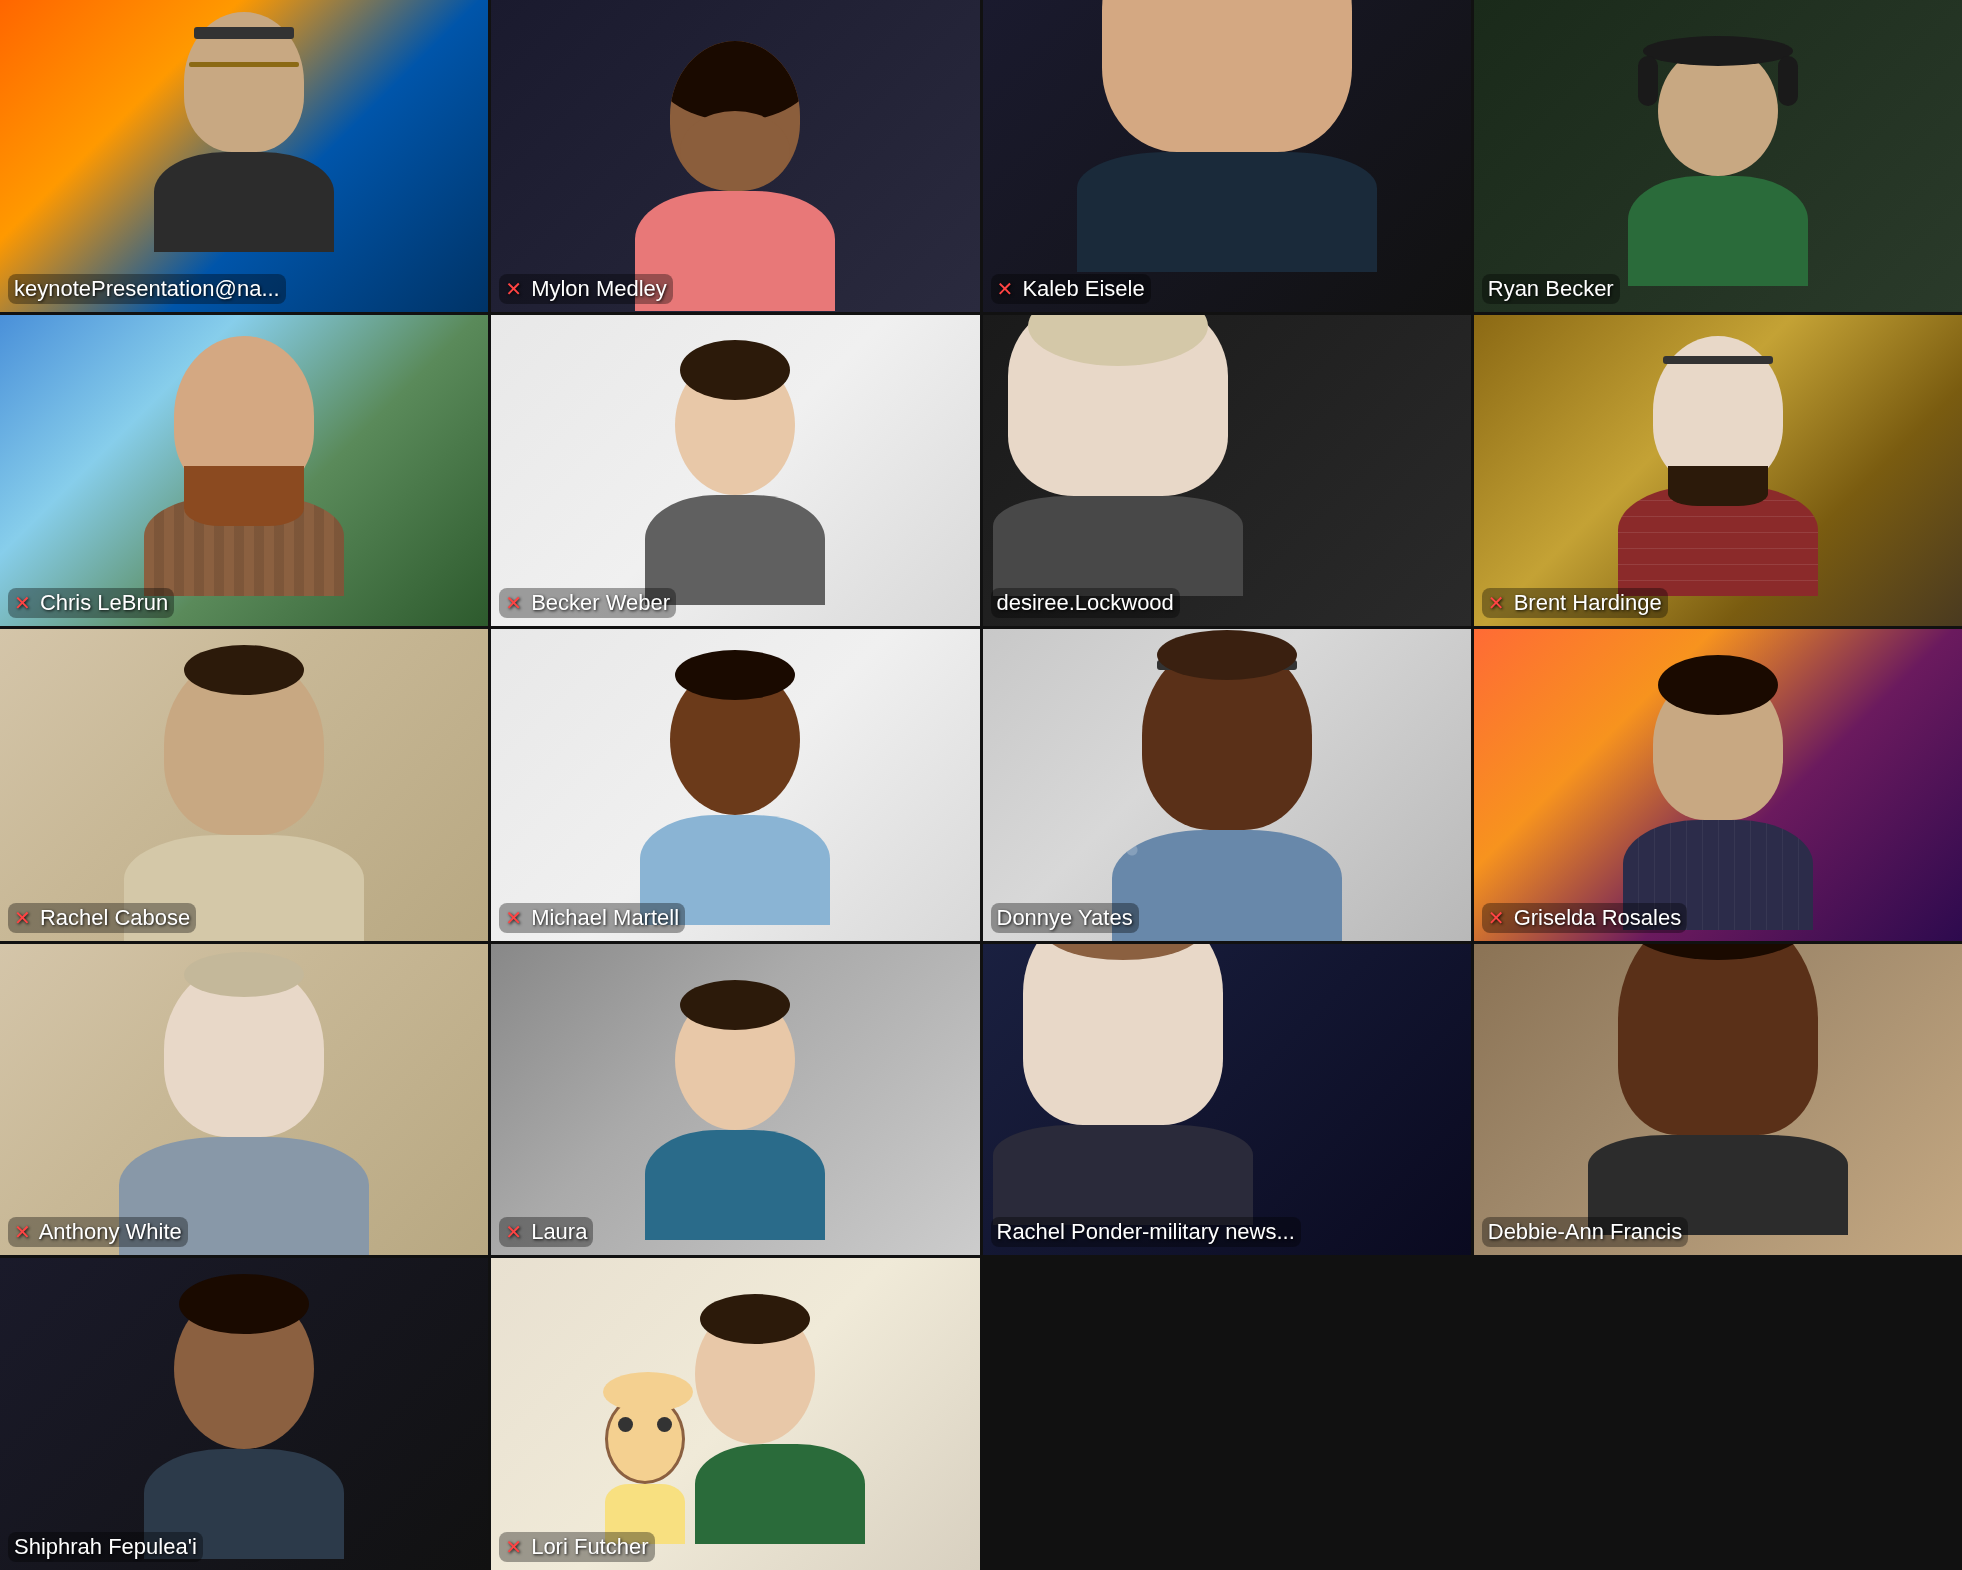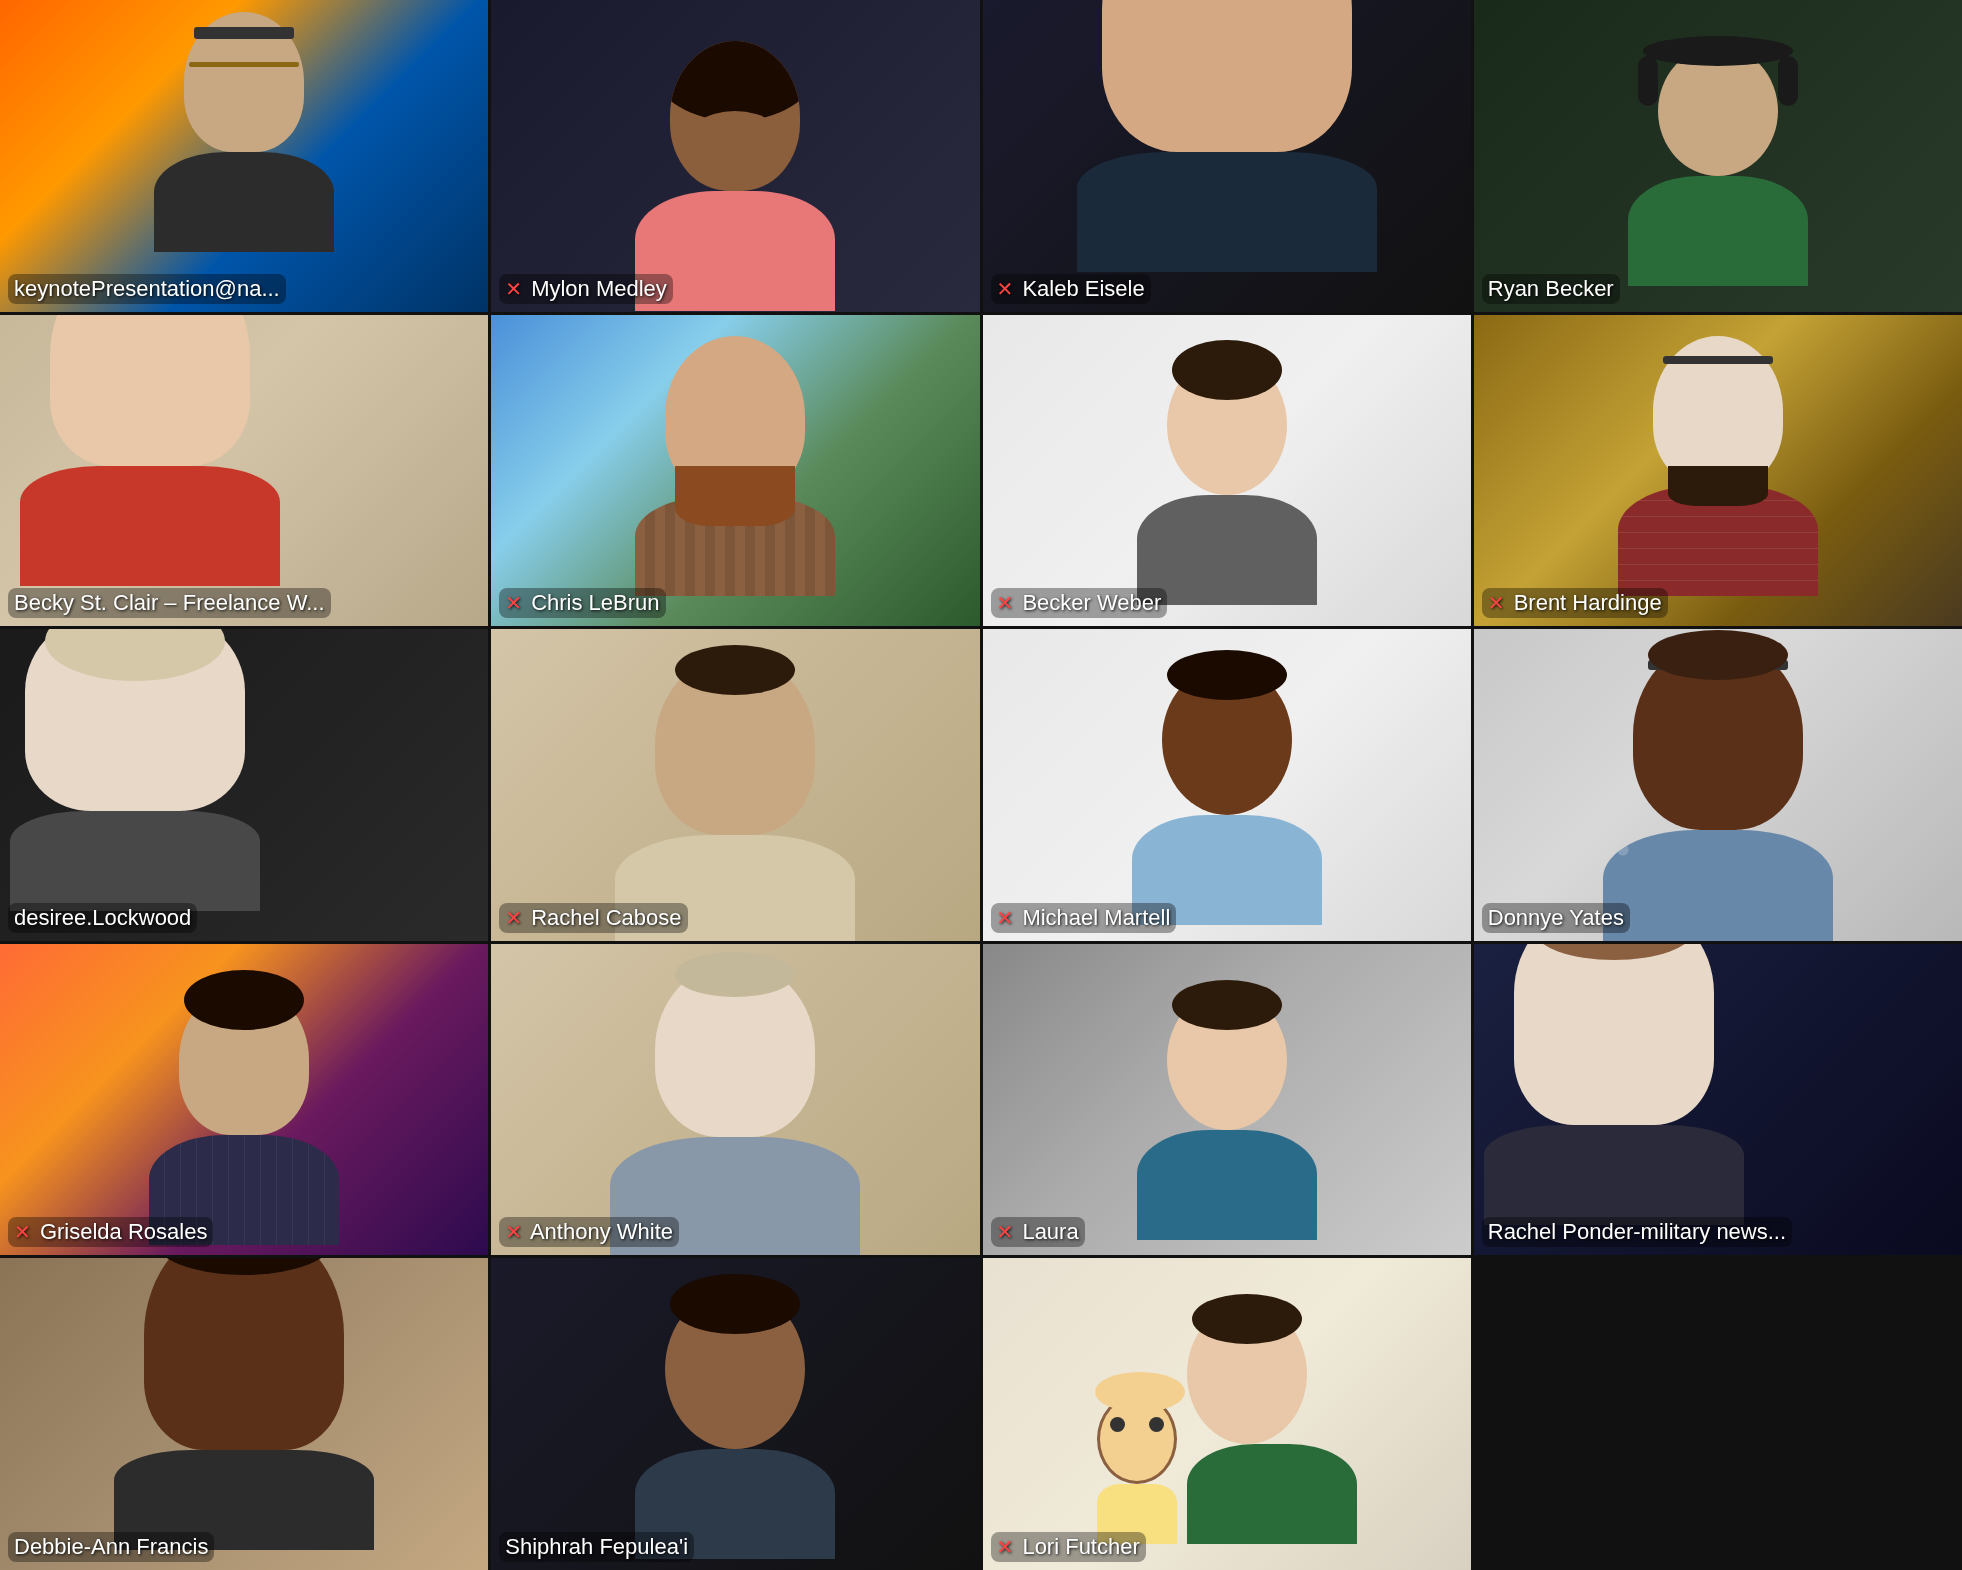--- a/index.html
+++ b/index.html
@@ -131,33 +131,20 @@
           <div style="position:absolute;top:-10px;left:-15px;width:150px;height:30px;background:#1a1a1a;border-radius:50%;"></div>
           <div style="position:absolute;top:10px;left:-20px;width:20px;height:50px;background:#1a1a1a;border-radius:10px;"></div>
           <div style="position:absolute;top:10px;right:-20px;width:20px;height:50px;background:#1a1a1a;border-radius:10px;"></div>
         </div>
         <div style="width:180px;height:110px;background:#2a6b3a;border-radius:40% 40% 0 0;margin:0 auto;"></div>
       </div>
     </div>
     <div class="name-label">Ryan Becker</div>
   </div>
 
-  <div class="cell" style="position:relative;">
-    <div class="cell-bg bg-office" style="display:flex;align-items:flex-end;justify-content:flex-start;padding-bottom:40px;padding-left:20px;">
-
-      <div style="text-align:center;">
-        <div style="width:200px;height:220px;background:#e8c8a8;border-radius:50% 50% 30% 30%;margin:0 auto;position:relative;">
-          
-          
-        </div>
-        <div style="width:260px;height:120px;background:#c8382a;border-radius:30% 30% 0 0;margin:0 auto;"></div>
-      </div>
-    </div>
-    <div class="name-label">Becky St. Clair – Freelance W...</div>
-  </div>
 
   <div class="cell" style="position:relative;text-align:center;">
     <div class="cell-bg bg-mountains" style="display:flex;align-items:flex-end;justify-content:center;padding-bottom:30px;">
 
       <div style="text-align:center;">
         <div style="width:140px;height:160px;background:#d4a882;border-radius:50% 50% 40% 40%;margin:0 auto;position:relative;">
           <div style="position:absolute;bottom:-30px;left:10px;width:120px;height:60px;background:#8b4a20;border-radius:0 0 30% 30%;"></div>
         </div>
         <div style="width:200px;height:100px;background:#8b6040;border-radius:40% 40% 0 0;margin:0 auto;background-image:repeating-linear-gradient(90deg,transparent,transparent 10px,rgba(0,0,0,0.1) 10px,rgba(0,0,0,0.1) 20px);"></div>
       </div>
@@ -176,50 +163,50 @@
         <div style="width:120px;height:140px;background:#e8c8a8;border-radius:50%;margin:0 auto;position:relative;">
           <div style="position:absolute;top:-15px;left:5px;width:110px;height:60px;background:#2c1a0a;border-radius:50%;"></div>
         </div>
         <div style="width:180px;height:110px;background:#606060;border-radius:40% 40% 0 0;margin:0 auto;"></div>
       </div>
     </div>
     <div class="name-label">
       <span class="mute-icon" style="color:#ff4444;">✕</span>
       <span>Becker Weber</span>
     </div>
+  </div>
+
+  <div class="cell" style="position:relative;">
+    <div class="cell-bg" style="background:linear-gradient(135deg,#1a1a1a,#2a2a2a);display:flex;align-items:flex-end;justify-content:flex-start;padding-bottom:30px;padding-left:10px;">
+
+      <div style="text-align:center;">
+        <div style="width:220px;height:200px;background:#e8d8c8;border-radius:40% 40% 30% 30%;margin:0 auto;position:relative;">
+          <div style="position:absolute;top:-10px;left:20px;width:180px;height:80px;background:#d4c8a8;border-radius:50%;"></div>
+        </div>
+        <div style="width:250px;height:100px;background:#484848;border-radius:30% 30% 0 0;margin:0 auto;"></div>
+      </div>
+    </div>
+    <div class="name-label">desiree.Lockwood</div>
   </div>
 
   <div class="cell" style="position:relative;">
     <div class="cell-bg bg-stairway" style="display:flex;align-items:flex-end;justify-content:center;padding-bottom:30px;">
 
       <div style="text-align:center;">
         <div style="width:130px;height:150px;background:#e8d8c8;border-radius:50% 50% 40% 40%;margin:0 auto;position:relative;">
           <div style="position:absolute;top:20px;left:10px;width:110px;height:8px;background:#333;border-radius:3px;"></div>
           <div style="position:absolute;bottom:-20px;left:15px;width:100px;height:40px;background:#2c1a0a;border-radius:0 0 30% 30%;"></div>
         </div>
         <div style="width:200px;height:110px;background:#8b2a2a;border-radius:40% 40% 0 0;margin:0 auto;background-image:repeating-linear-gradient(0deg,transparent,transparent 15px,rgba(255,255,255,0.1) 15px,rgba(255,255,255,0.1) 16px);"></div>
       </div>
     </div>
     <div class="name-label">
       <span class="mute-icon" style="color:#ff4444;">✕</span>
       <span>Brent Hardinge</span>
     </div>
-  </div>
-
-  <div class="cell" style="position:relative;">
-    <div class="cell-bg" style="background:linear-gradient(135deg,#1a1a1a,#2a2a2a);display:flex;align-items:flex-end;justify-content:flex-start;padding-bottom:30px;padding-left:10px;">
-
-      <div style="text-align:center;">
-        <div style="width:220px;height:200px;background:#e8d8c8;border-radius:40% 40% 30% 30%;margin:0 auto;position:relative;">
-          <div style="position:absolute;top:-10px;left:20px;width:180px;height:80px;background:#d4c8a8;border-radius:50%;"></div>
-        </div>
-        <div style="width:250px;height:100px;background:#484848;border-radius:30% 30% 0 0;margin:0 auto;"></div>
-      </div>
-    </div>
-    <div class="name-label">desiree.Lockwood</div>
   </div>
 
   <div class="cell" style="position:relative;">
     <div class="cell-bg bg-living" style="display:flex;align-items:center;justify-content:center;">
 
       <div style="text-align:center;margin-top:30px;">
         <div style="width:160px;height:180px;background:#c8a882;border-radius:50% 50% 40% 40%;margin:0 auto;position:relative;">
           <div style="position:absolute;top:-10px;left:20px;width:120px;height:50px;background:#2c1a0a;border-radius:50%;"></div>
         </div>
         <div style="width:240px;height:110px;background:#d4c8a8;border-radius:40% 40% 0 0;margin:0 auto;"></div>

